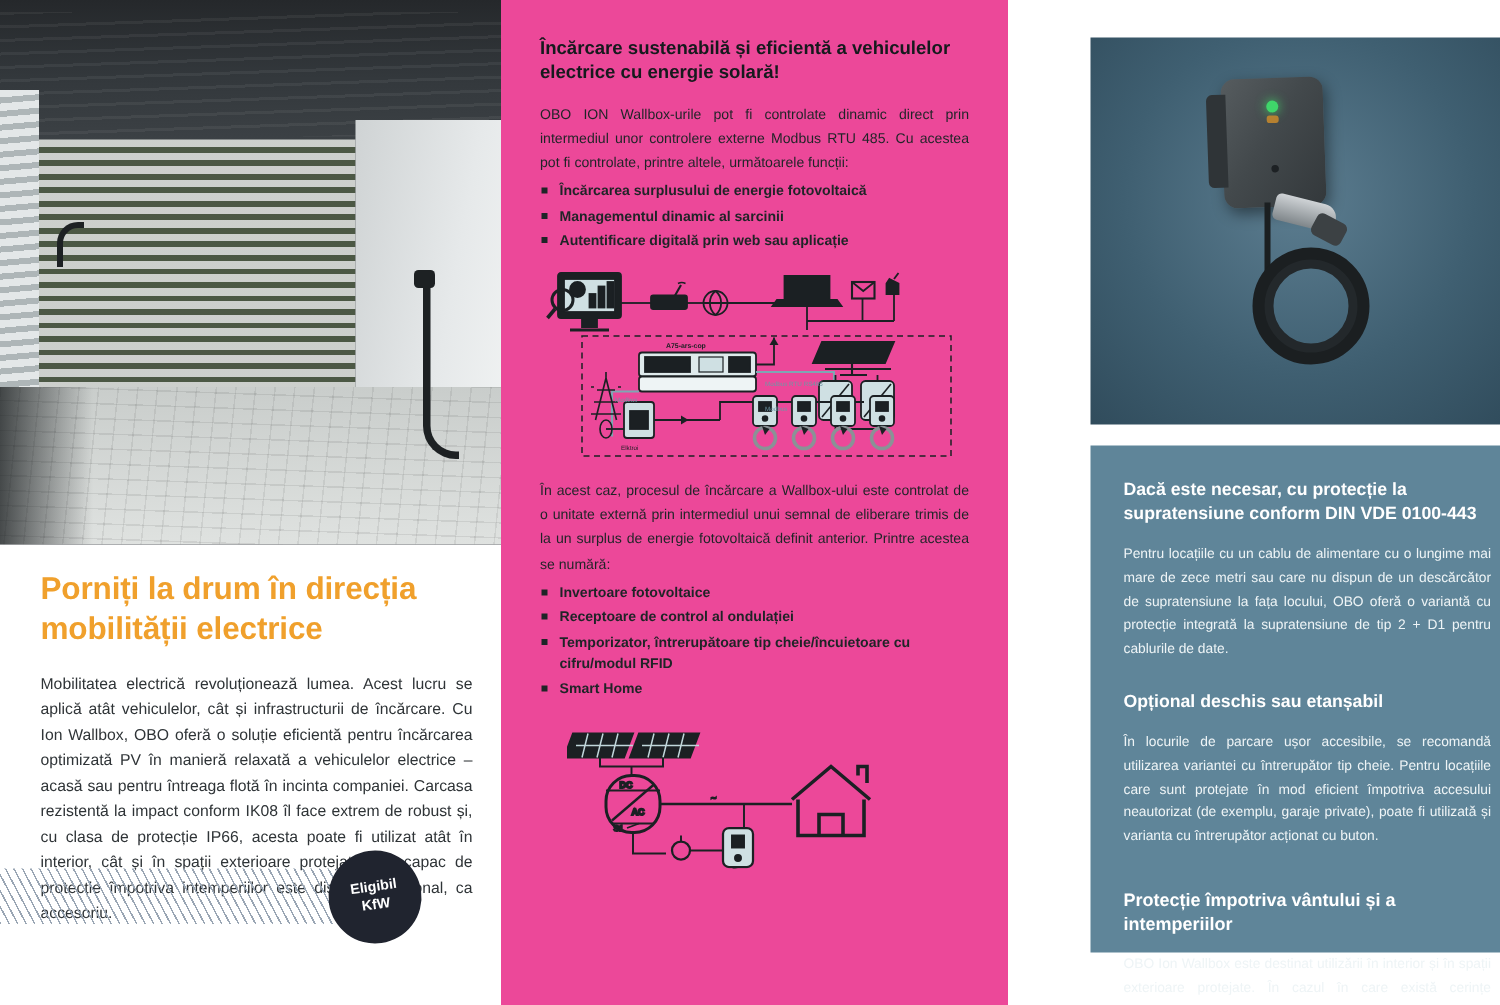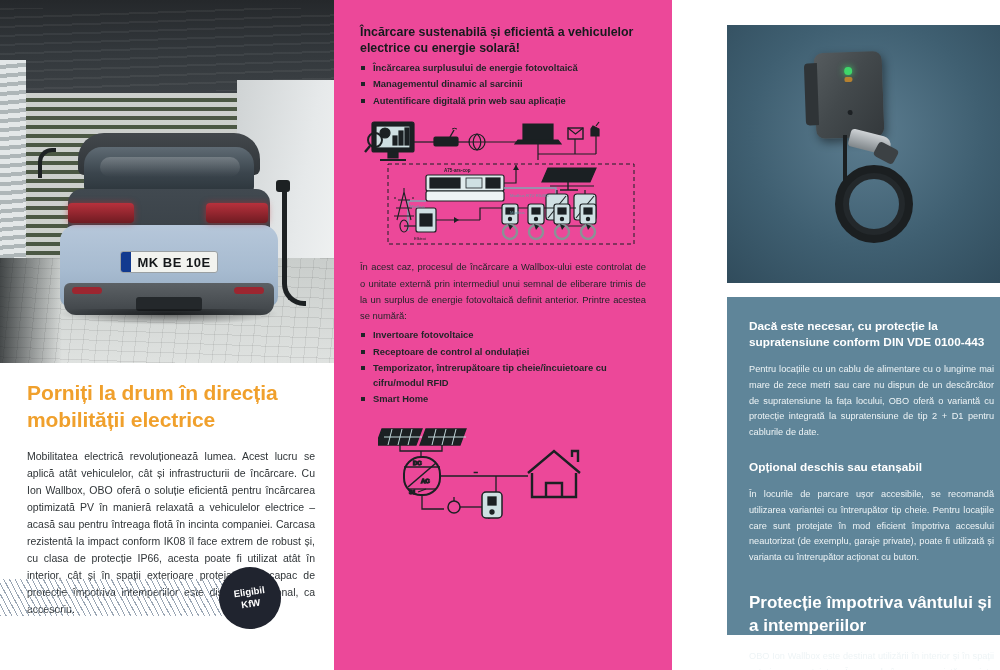--- a/index.html
+++ b/index.html
@@ -161,72 +161,57 @@
   }
   .wb-coil2{position:absolute;left:116px;top:148px;width:62px;height:62px;border-radius:50%;border:6px solid #23282b;}
 
   #teal-panel{
     position:absolute;left:23px;top:297px;width:289px;height:338px;
     background:#5f8599;padding:22px 22px 0 22px;
   }
   .r-h{color:#ffffff;font-size:11.8px;font-weight:bold;line-height:1.35;}
   .r-p{color:#eef4f6;font-size:9.2px;line-height:1.72;text-align:justify;margin-top:11px;}
   .r-h2{color:#ffffff;font-size:11.8px;font-weight:bold;line-height:1.35;margin-top:19px;}
-  .r-h3{color:#ffffff;font-size:17px;font-weight:bold;line-height:1.35;margin-top:26px;}
+  .r-h3{color:#ffffff;font-size:12px;font-weight:bold;line-height:1.35;margin-top:26px;}
 </style>
 </head>
 <body>
 
 <div id="left-column">
 
   <div id="car-photo">
     <div class="garage-ceiling"></div>
     <div class="garage-backwall"></div>
     <div class="garage-rightwall"></div>
     <div class="garage-leftwall"></div>
     <div class="garage-floor"></div>
     <div class="floor-left-shadow"></div>
 
     <div class="cable-left"></div>
 
-    <div class="car">
-      <div class="car-roof"></div>
-      <div class="car-window"></div>
-      <div class="car-upper"></div>
-      <div class="car-body"></div>
-      <div class="taillight l"></div>
-      <div class="taillight r"></div>
-      <div class="car-bumper"></div>
-      <div class="reflector l"></div>
-      <div class="reflector r"></div>
-      <div class="plate">
-        <div class="plate-eu"></div>
-        <div class="plate-text">MK BE 10E</div>
-      </div>
-      <div class="car-shadow"></div>
-    </div>
 
     <div class="charge-cable"></div>
     <div class="charge-cable2"></div>
   </div>
 
   <div id="left-title">Porniți la drum în direcția mobilității electrice</div>
   <div id="left-body">Mobilitatea electrică revoluționează lumea. Acest lucru se aplică atât vehiculelor, cât și infrastructurii de încărcare. Cu Ion Wallbox, OBO oferă o soluție eficientă pentru încărcarea optimizată PV în manieră relaxată a vehiculelor electrice – acasă sau pentru întreaga flotă în incinta companiei. Carcasa rezistentă la impact conform IK08 îl face extrem de robust și, cu clasa de protecție IP66, acesta poate fi utilizat atât în interior, cât și în spații exterioare protejate. Un capac de protecție împotriva intemperiilor este disponibil opțional, ca accesoriu.</div>
 
   <div id="hatch-band"></div>
   <div id="kfw-badge">
     <span>Eligibil</span>
     <span>KfW</span>
   </div>
 </div>
 
 <div id="middle-column">
 
   <div class="mid-h">Încărcare sustenabilă și eficientă a vehiculelor electrice cu energie solară!</div>
 
+  <div class="mid-p">OBO ION Wallbox-urile pot fi controlate dinamic direct prin intermediul unor controlere externe Modbus RTU 485. Cu acestea pot fi controlate, printre altele, următoarele funcții:</div>
 
   <ul class="mid-ul">
     <li>Încărcarea surplusului de energie fotovoltaică</li>
     <li>Managementul dinamic al sarcinii</li>
     <li>Autentificare digitală prin web sau aplicație</li>
   </ul>
 
   <div class="diagram1">
     <svg width="286" height="128" viewBox="0 0 286 128">
       <g stroke="#1b2023" fill="none" stroke-width="1.2">

